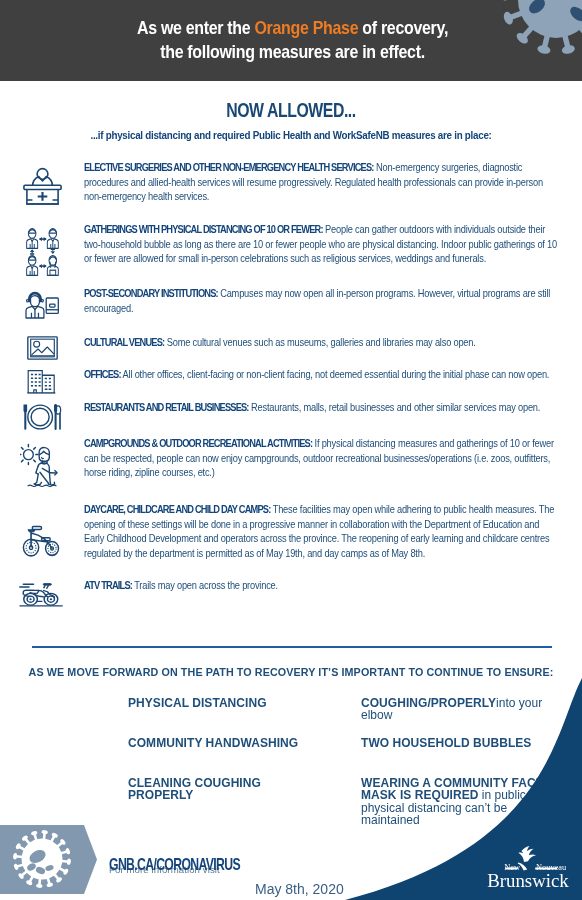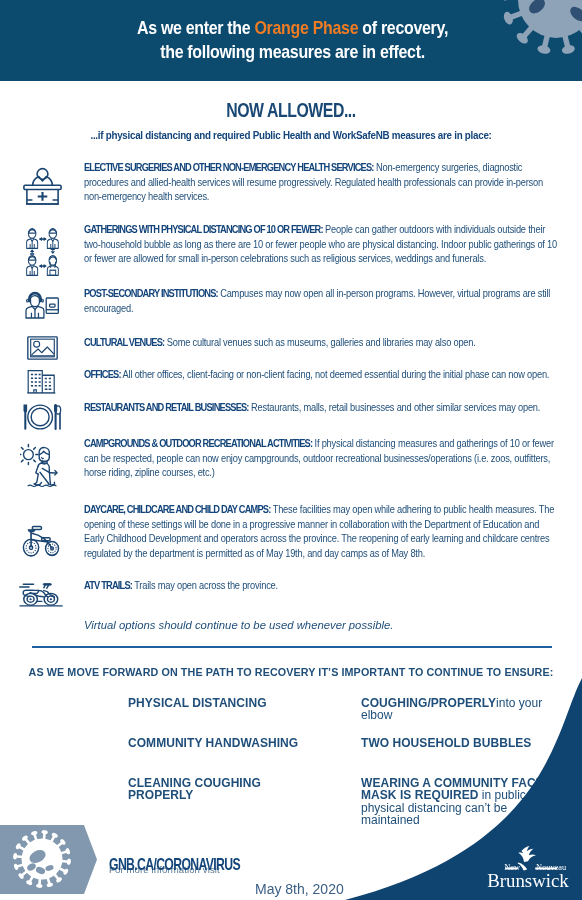--- a/index.html
+++ b/index.html
@@ -1,21 +1,21 @@
 <!DOCTYPE html>
 <html><head>
 <meta charset="utf-8">
 <style>
   html,body{margin:0;padding:0;}
   body{width:582px;height:900px;overflow:hidden;background:#fff;
        font-family:"Liberation Sans",sans-serif;position:relative;}
   .page{position:absolute;inset:0;width:582px;height:900px;overflow:hidden;}
 
   
-  .header{position:absolute;left:0;top:0;width:582px;height:81px;background:#0c4a6e;overflow:hidden;}
+  .header{position:absolute;left:0;top:0;width:582px;height:81px;background:#404040;overflow:hidden;}
   .header-virus{position:absolute;left:452px;top:-42px;width:136px;height:124px;}
   .header-text{position:absolute;left:0;top:15.5px;width:585px;text-align:center;
       color:#fff;font-weight:bold;font-size:18.4px;line-height:24px;letter-spacing:-0.35px;
       transform:scaleX(0.868);transform-origin:center top;}
   .hl{color:#EF7C22;}
 
   
   .na-title{position:absolute;left:0;top:99px;width:582px;text-align:center;
      color:#1A4874;font-weight:bold;font-size:19.6px;letter-spacing:-0.55px;
      transform:scaleX(0.808);}
@@ -284,21 +284,20 @@
    <path d="M22.8 28.2 h6" stroke-width="1.9" stroke-linecap="round"></path>
    <path d="M1.8 34.4 H54" stroke-width="1.6"></path>
    <path d="M6.6 4.6 h12" stroke-width="2.2" stroke-linecap="round"></path>
    <path d="M2.2 8.4 h11" stroke-width="2" stroke-linecap="round"></path>
   </svg>
         </div>
         <div class="txt"><b>ATV TRAILS:</b><span> Trails may open across the province.</span></div>
       </div>
     </div>
 
-  <div class="virtual-note">Virtual options should continue to be used whenever possible.</div>
   <div class="divider"></div>
 
   <div class="fw-head">AS WE MOVE FORWARD ON THE PATH TO RECOVERY IT’S IMPORTANT TO CONTINUE TO ENSURE:</div>
   <div id="fwlist">
       <div class="fw" style="left: 72px; top: 693px;">
         <div class="fico"><svg viewBox="0 0 44 34" width="44" height="34"></svg></div>
         <div class="flab"><b>PHYSICAL DISTANCING</b><span></span></div>
       </div>
       <div class="fw" style="left: 305px; top: 693px;">
         <div class="fico"><svg viewBox="0 0 44 34" width="44" height="34"></svg></div>

